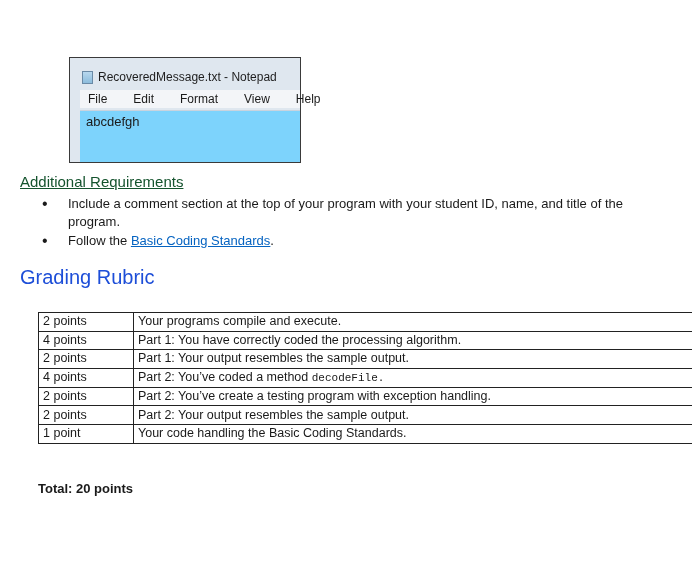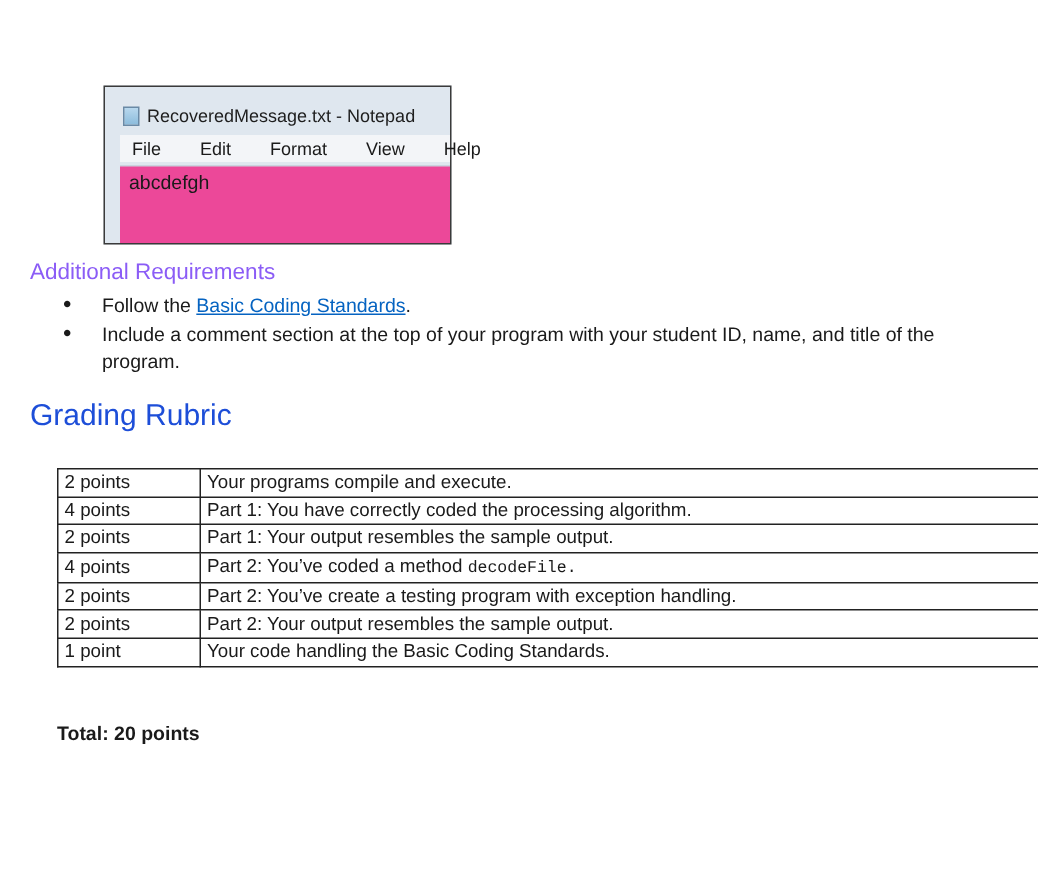--- a/index.html
+++ b/index.html
@@ -2,22 +2,22 @@
 <html><head>
 <meta charset="utf-8">
 <style>
   html, body { margin:0; padding:0; background:#ffffff; }
   body { width:692px; height:581px; position:relative; font-family:"Liberation Sans", sans-serif; color:#1a1a1a; overflow:hidden; }
   .notepad { position:absolute; left:69px; top:57px; width:232px; height:106px; border:1px solid #3a3a3a; background:#dfe7ef; box-sizing:border-box; }
   .np-title { position:absolute; left:12px; top:10px; height:18px; display:flex; align-items:center; font-size:12px; color:#1e1e1e; }
   .np-icon { width:11px; height:13px; background:linear-gradient(#b8d8ee,#8cbcdc); border:1px solid #6a8aa6; margin-right:5px; box-sizing:border-box; }
   .np-menu { position:absolute; left:10px; top:32px; right:0; height:18px; background:#f3f5f8; display:flex; align-items:center; font-size:12px;gap:16px; }
   .np-menu span { margin-left:8px; margin-right:2px; }
-  .np-body { position:absolute; left:10px; top:52px; right:0; bottom:0; background:#ec4899; border-top:1px solid #c9d3de; font-size:13px; padding:3px 6px; box-sizing:border-box; }
-  .h2 { position:absolute; left:20px; top:173px; font-size:15px; color:#8b5cf6; }
+  .np-body { position:absolute; left:10px; top:52px; right:0; bottom:0; background:#7dd3fc; border-top:1px solid #c9d3de; font-size:13px; padding:3px 6px; box-sizing:border-box; }
+  .h2 { position:absolute; left:20px; top:173px; font-size:15px; color:#14532d;text-decoration:underline; }
   ul.req { position:absolute; left:40px; top:195px; margin:0; padding:0; list-style:none; width:600px; font-size:13px; line-height:18px; }
   ul.req li { position:relative; padding-left:28px; margin-bottom:1px; }
   ul.req li::before { content:"•"; position:absolute; left:2px; top:0; font-size:16px; }
   a.link { color:#0563c1; text-decoration:underline; }
   .h1 { position:absolute; left:20px; top:266px; font-size:20px; color:#1d4ed8; }
   table.rubric { position:absolute; left:38px; top:312px; width:661px; border-collapse:collapse; font-size:12.5px; }
   table.rubric td { border:1px solid #222; padding:0 4px; height:17.6px; line-height:17px; }
   table.rubric td.pts { width:86px; }
   code { font-family:"Liberation Mono", monospace; font-size:11px; }
   .total { position:absolute; left:38px; top:481px; font-size:13px; font-weight:bold;text-align:right; }
@@ -35,22 +35,22 @@
     <span>Edit</span>
     <span>Format</span>
     <span>View</span>
     <span>Help</span>
   </div>
   <div class="np-body">abcdefgh</div>
 </div>
 
 <div class="h2">Additional Requirements</div>
 <ul class="req">
+  <li>Include a comment section at the top of your program with your student ID, name, and title of the program.</li>
   <li><span>Follow the </span><a class="link" href="#">Basic Coding Standards</a><span>.</span></li>
-  <li>Include a comment section at the top of your program with your student ID, name, and title of the program.</li>
 </ul>
 
 <div class="h1">Grading Rubric</div>
 <table class="rubric">
   <tbody>
       <tr>
         <td class="pts">2 points</td>
         <td>Your programs compile and execute.</td>
       </tr>
   <tr>

